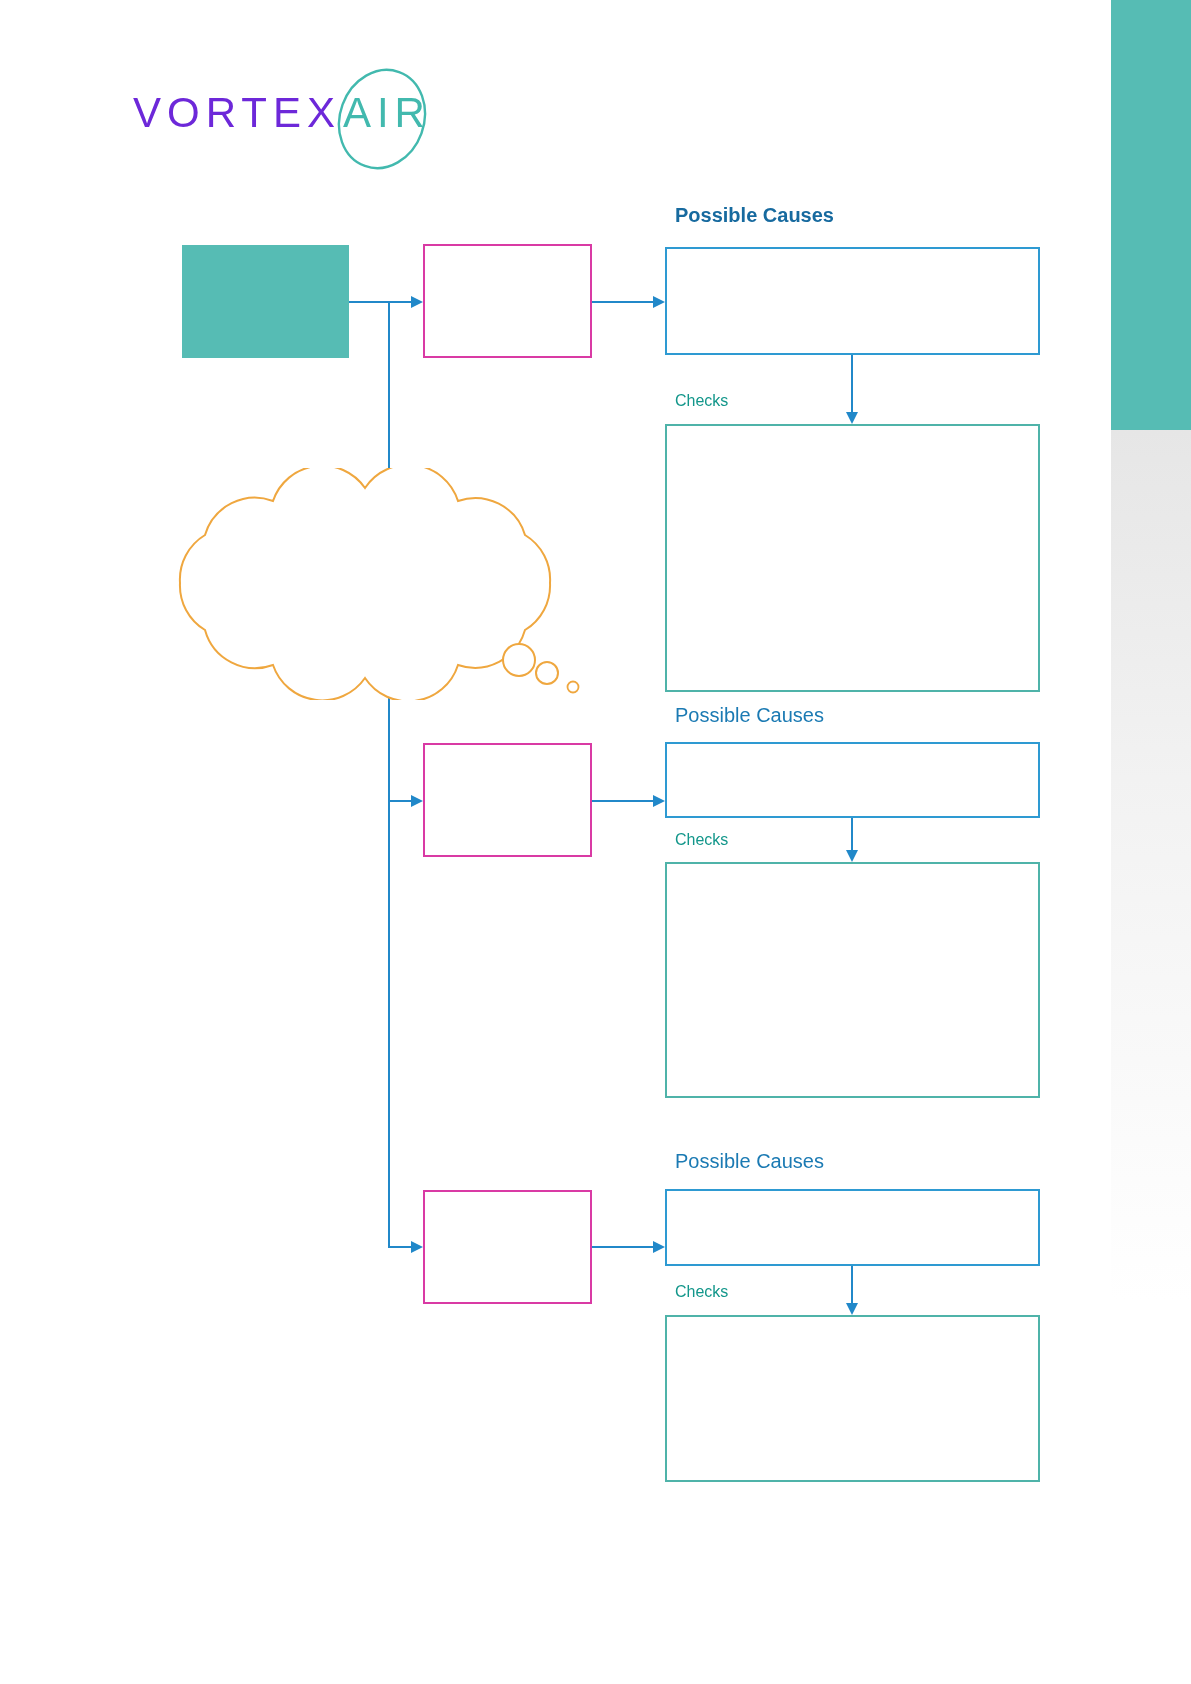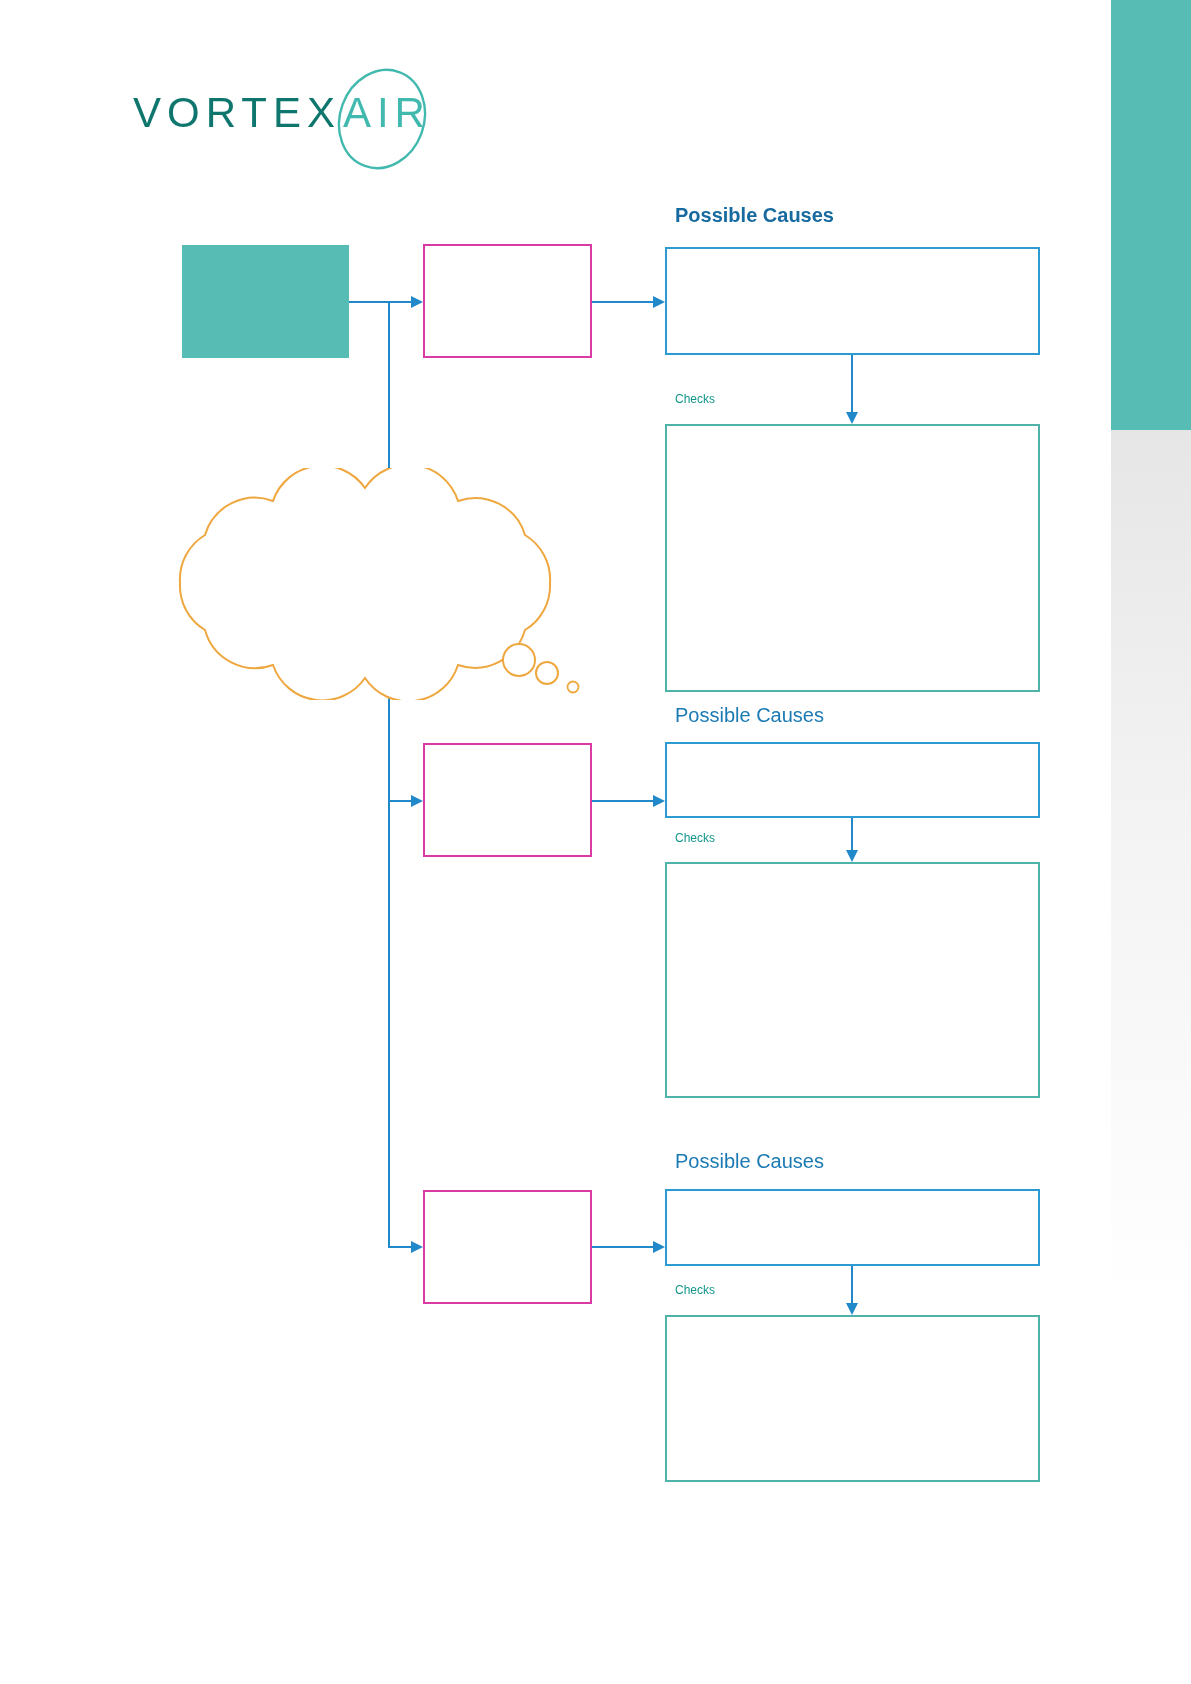--- a/index.html
+++ b/index.html
@@ -11,21 +11,21 @@
   .abs{position:absolute;box-sizing:border-box;}
 
   
   .sidebar-teal{left:1111px;top:0;width:80px;height:430px;background:#56bcb4;}
   .sidebar-grad{left:1111px;top:430px;width:80px;height:870px;
     background:linear-gradient(to bottom,#e6e6e6 0%,#f2f2f2 40%,#ffffff 100%);}
 
   
   .logo{left:133px;top:92px;display:flex;align-items:flex-start;z-index:6;
     font-size:42px;font-weight:400;letter-spacing:6px;line-height:1;}
-  .logo .vortex{color:#0f766e;}
+  .logo .vortex{color:#6d28d9;}
   .logo .air{color:#42b9ae;margin-left:2px;text-align:right;}
   .logo-ellipse{left:325px;top:62px;width:120px;height:116px;z-index:5;}
 
   
   .teal-box{left:182px;top:245px;width:167px;height:113px;background:#56bcb4;z-index:3;}
   .magenta{border:2px solid #d93aa4;background:#ffffff;z-index:3;}
   .m1{left:423px;top:244px;width:169px;height:114px;}
   .m2{left:423px;top:743px;width:169px;height:114px;}
   .m3{left:423px;top:1190px;width:169px;height:114px;}
   .bluebox{border:2px solid #2e9ad2;background:#ffffff;z-index:3;}
@@ -33,21 +33,21 @@
   .pc2{left:665px;top:742px;width:375px;height:76px;}
   .pc3{left:665px;top:1189px;width:375px;height:77px;}
   .checkbox{border:2px solid #4fb3a9;background:#ffffff;z-index:3;}
   .c1{left:665px;top:424px;width:375px;height:268px;}
   .c2{left:665px;top:862px;width:375px;height:236px;}
   .c3{left:665px;top:1315px;width:375px;height:167px;}
 
   
   .h-causes{font-size:20px;color:#1b7ab3;z-index:4;white-space:nowrap;}
   .h-causes.bold{font-weight:bold;color:#176a9f;}
-  .h-checks{font-size:12px;color:#12968a;z-index:4;white-space:nowrap;}
+  .h-checks{font-size:16px;color:#12968a;z-index:4;white-space:nowrap;}
   .hc1{left:675px;top:204px;}
   .hc2{left:675px;top:704px;}
   .hc3{left:675px;top:1150px;}
   .hk1{left:675px;top:392px;}
   .hk2{left:675px;top:831px;}
   .hk3{left:675px;top:1283px;}
 
   
   .hline{height:2px;background:#2188c9;z-index:1;}
   .vline{width:2px;background:#2188c9;z-index:1;}

